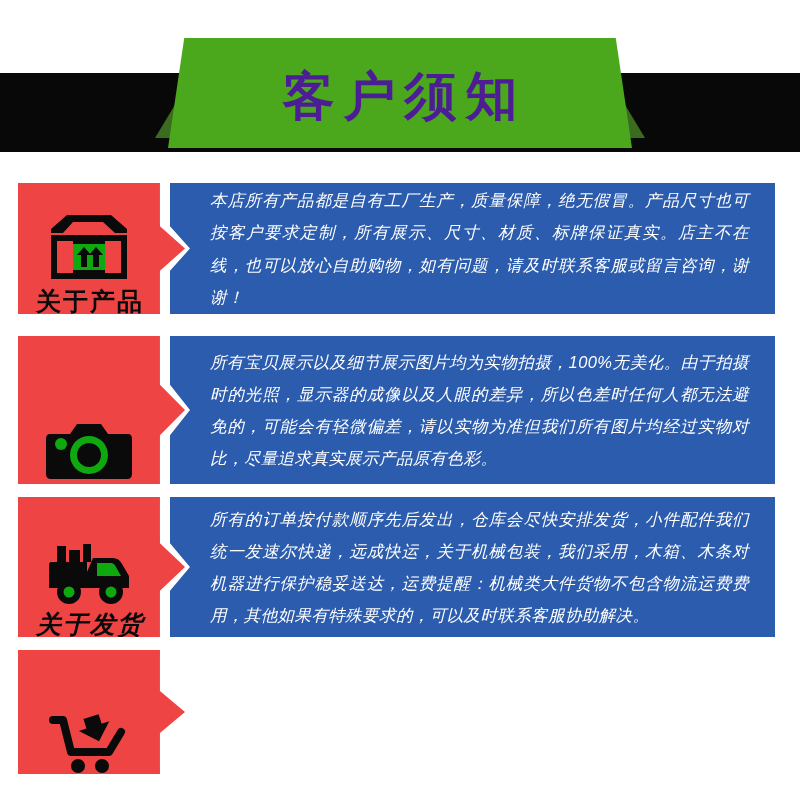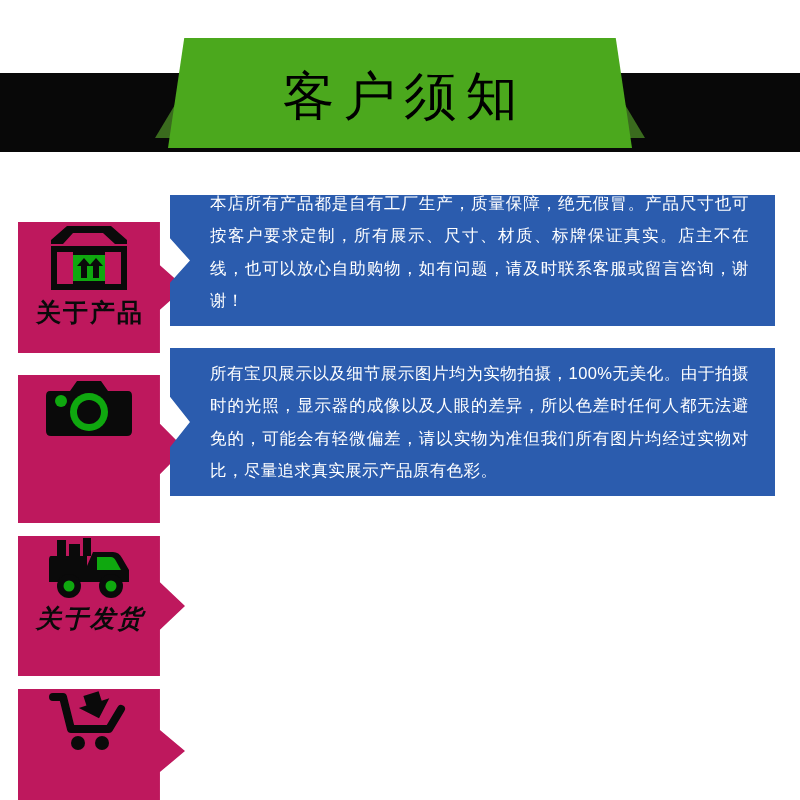--- a/index.html
+++ b/index.html
@@ -28,67 +28,67 @@
     background:#3a6b1e;
     clip-path:polygon(0% 0%, 0% 100%, 100% 100%);
   }
   .ribbon{
     position:absolute;left:168px;top:38px;width:464px;height:110px;
     background:#4ba81d;
     clip-path:polygon(3.5% 0%, 96.5% 0%, 100% 100%, 0% 100%);
     display:flex;align-items:center;justify-content:center;
   }
   .ribbon-title{
-    color:#000000;
+    color:#4c1d95;
     font-size:52px;
-    font-weight:normal;
+    font-weight:bold;
     letter-spacing:9px;
     text-indent:9px;
     line-height:1;
     padding-top:6px;
     white-space:nowrap;
     user-select:none;
     text-align:right;
   }
 
   
   .row{position:absolute;left:0;width:800px;}
   .icon-box{
     position:absolute;left:18px;top:0;
     width:167px;
-    background:#be185d;
+    background:#ef4444;
     clip-path:polygon(0% 0%, 85% 0%, 85% 33%, 100% 50%, 85% 67%, 85% 100%, 0% 100%);
-    display:flex;flex-direction:column;align-items:center;justify-content:flex-start;
+    display:flex;flex-direction:column;align-items:center;justify-content:flex-end;
     box-sizing:border-box;
     padding-right:25px;
-    margin-top:39px;
   }
   .icon-glyph{
     display:flex;align-items:center;justify-content:center;
     width:100%;
   }
   .icon-glyph svg{display:block;}
   .icon-label{
     color:#0a0a0a;
     font-size:25px;
     font-weight:bold;
     letter-spacing:2px;
     text-indent:2px;
     line-height:1;
     margin-top:6px;
     white-space:nowrap;
   }
   .text-panel{
-    position:absolute;left:170px;top:12px;
+    position:absolute;left:170px;top:0;
     width:605px;
     background:#2b5cae;
     clip-path:polygon(0% 0%, 100% 0%, 100% 100%, 0% 100%, 0% 67%, 3.3% 50%, 0% 33%);
     box-sizing:border-box;
-    display:flex;align-items:flex-end;
+    display:flex;align-items:center;
     padding:10px 26px 10px 40px;
+    font-style:italic;
   }
   .panel-text{
     color:#ffffff;
     font-size:16.5px;
     line-height:1.95;
     letter-spacing:0.4px;
     text-align:justify;
     font-weight:normal;
   }
 </style>
@@ -162,20 +162,23 @@
             <path d="M54 21 L68 21 Q71 21 73 25 L78 34 L54 34 Z" fill="#0fa80f"></path>
           </g>
           <circle cx="26" cy="50" r="12" fill="#0a0a0a"></circle>
           <circle cx="26" cy="50" r="5.5" fill="#0fa80f"></circle>
           <circle cx="68" cy="50" r="12" fill="#0a0a0a"></circle>
           <circle cx="68" cy="50" r="5.5" fill="#0fa80f"></circle>
         </svg>
       </div>
       <div class="icon-label">关于发货</div>
     </div>
+    <div class="text-panel" style="height:140px;">
+      <div class="panel-text">所有的订单按付款顺序先后发出，仓库会尽快安排发货，小件配件我们统一发速尔快递，远成快运，关于机械包装，我们采用，木箱、木条对机器进行保护稳妥送达，运费提醒：机械类大件货物不包含物流运费费用，其他如果有特殊要求的，可以及时联系客服协助解决。</div>
+    </div>
   </div>
 
   <div class="row" style="top:650px;height:124px;">
     <div class="icon-box" style="height:124px;">
       <div class="icon-glyph">
         <svg width="84" height="62" viewBox="0 0 84 62" aria-hidden="true">
           <g fill="none" stroke="#0a0a0a" stroke-width="8" stroke-linecap="round" stroke-linejoin="round">
             <path d="M6 8 L16 8 L24 40 L62 40 L74 20"></path>
           </g>
           <g fill="#0a0a0a">

